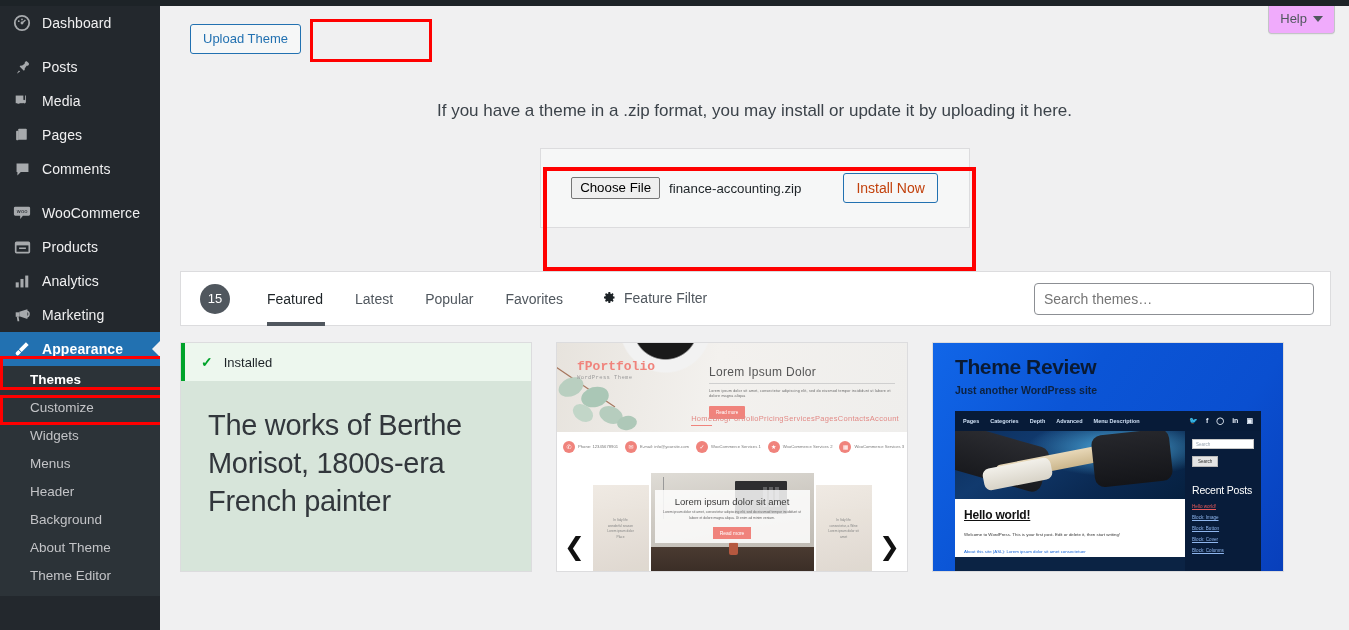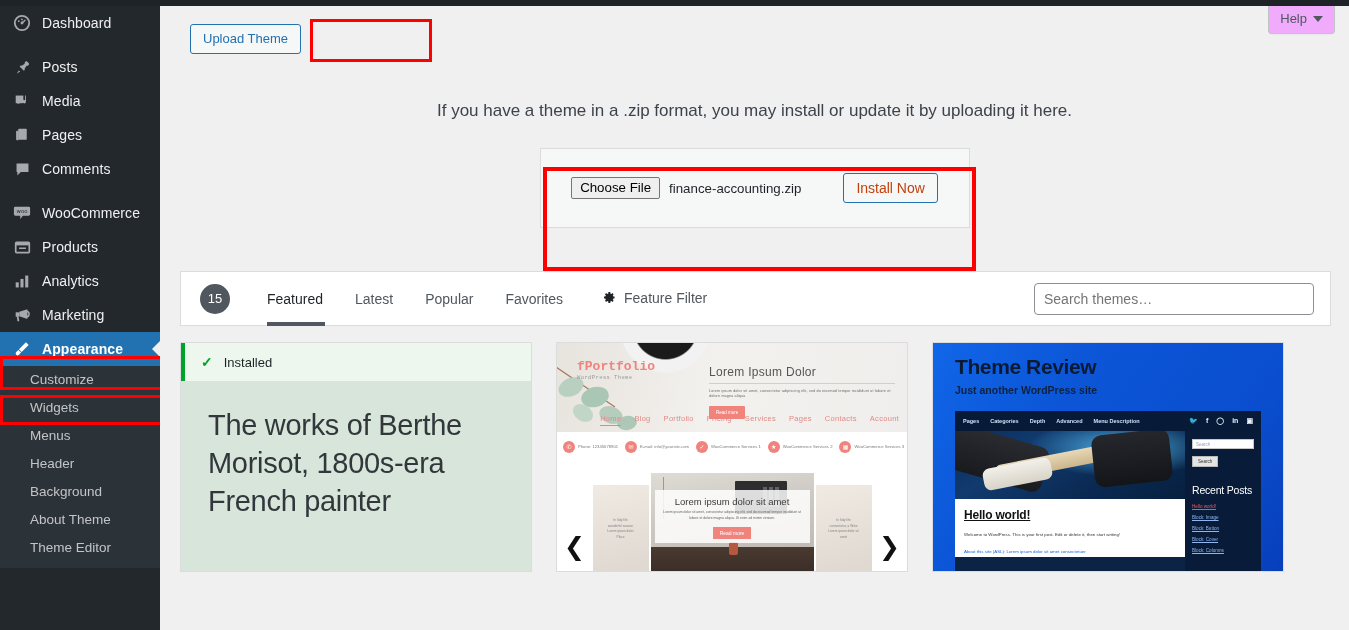--- a/index.html
+++ b/index.html
@@ -282,21 +282,21 @@
   .pf-h1 { font-size: 12px; color: #555; letter-spacing: .3px; }
   .pf-rule { height: 1px; background: #cfcfcf; margin: 4px 0 5px 0; }
   .pf-sub { font-size: 3.6px; color: #666; line-height: 1.5; letter-spacing: .2px; }
   .pf-cta {
     margin-top: 5px; display: inline-block;
     background: #f0837c; color: #fff;
     font-size: 4.5px; padding: 4px 7px; border-radius: 1px;
   }
   .pf-nav {
     position: absolute; right: 8px; bottom: 6px;
-    display: flex; gap: 13px;
+    display: flex; 
     font-size: 7.5px; color: #e28a86; letter-spacing: .3px;
   }
   .pf-nav span:first-child { border-bottom: 1.5px solid #f0837c; padding-bottom: 2px; color:#e28a86;}
   .pf-info {
     height: 29px;
     display: flex; align-items: center; gap: 7px;
     padding: 0 6px;
     background: #fff;
   }
   .pf-chip { display: flex; align-items: center; gap: 3px; }
@@ -577,20 +577,21 @@
         <svg width="18" height="18" viewBox="0 0 20 20" fill="currentColor">
             <path d="M14.4 2.6 17.4 5.6 9.6 13.4 6.6 10.4z"></path>
             <path d="M6 11 9 14l-2.4 2.4a2.1 2.1 0 0 1-3-3z"></path>
           </svg>
       </span>
       <span class="mi-label">Appearance</span>
       <span class="arrow"></span>
     </div>
 
     <div class="submenu">
+      <span class="submenu-item current">Themes</span>
       <span class="submenu-item">Customize</span>
       <span class="submenu-item">Widgets</span>
       <span class="submenu-item">Menus</span>
       <span class="submenu-item">Header</span>
       <span class="submenu-item">Background</span>
       <span class="submenu-item">About Theme</span>
       <span class="submenu-item">Theme Editor</span>
     </div>
 
     <div class="hl" style="left:0px; top:356px; width:163px; height:34px;"></div>

